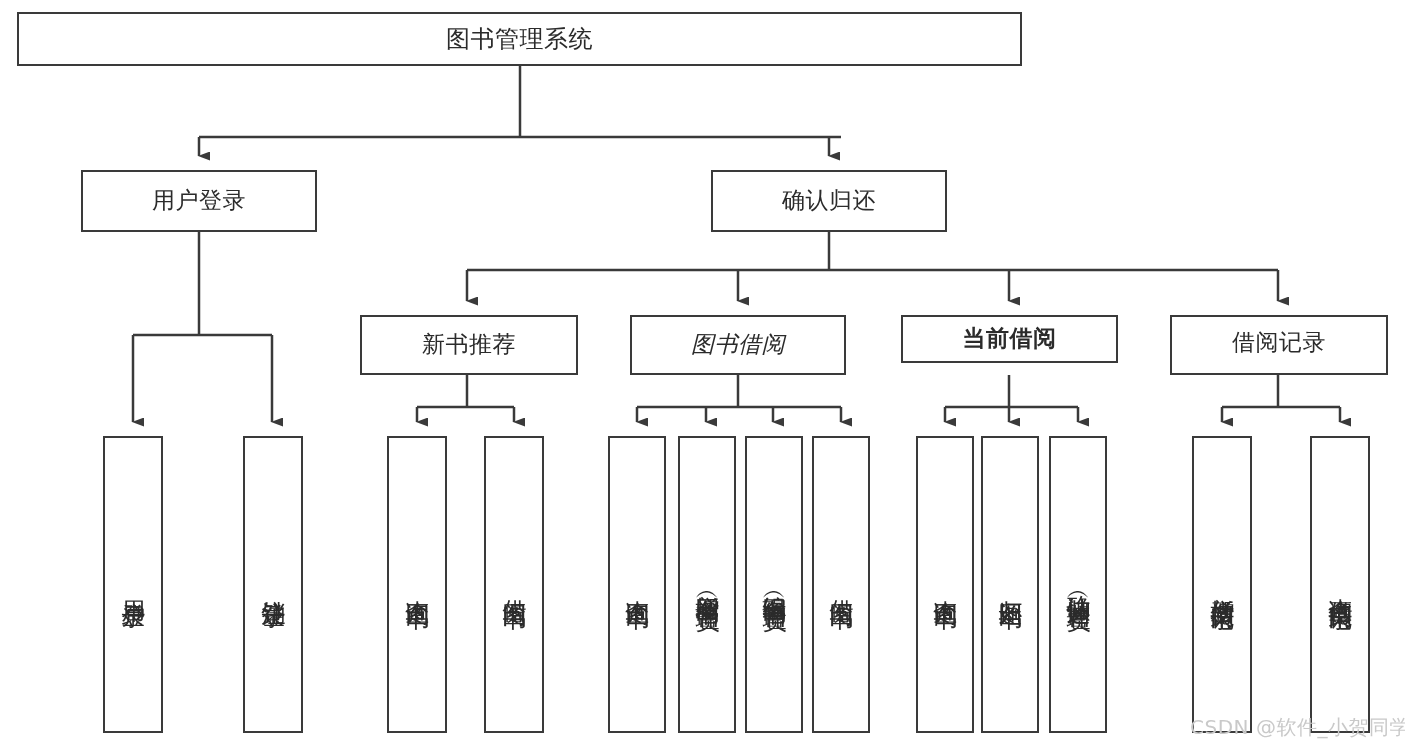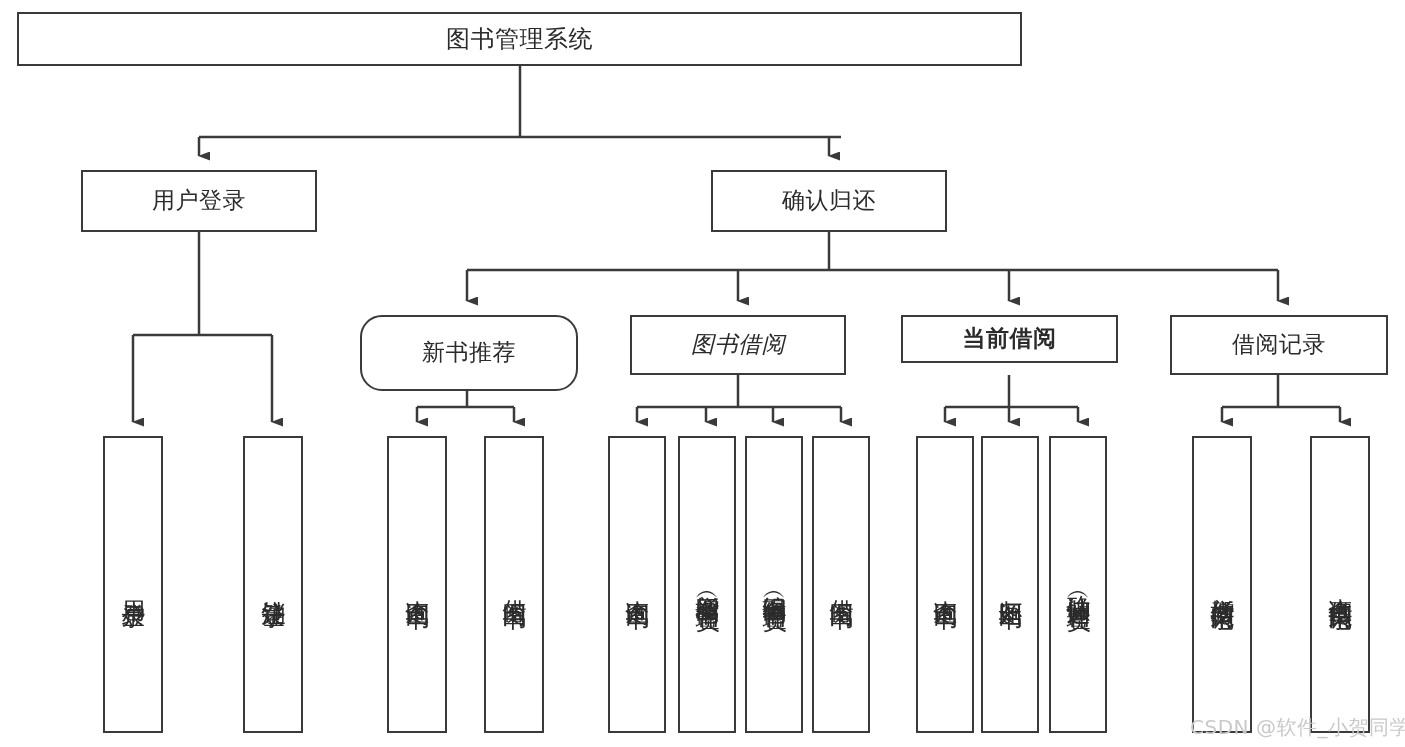--- a/index.html
+++ b/index.html
@@ -144,30 +144,30 @@
     <span class="node-label">图书管理系统</span>
   </div>
 
   <div class="node horiz" style="left:81px; top:170px; width:236px; height:62px;">
     <span class="node-label">用户登录</span>
   </div>
   <div class="node horiz" style="left:711px; top:170px; width:236px; height:62px;">
     <span class="node-label">确认归还</span>
   </div>
 
-  <div class="node horiz" style="left:360px; top:315px; width:218px; height:76px;border-radius:22px;">
+  <div class="node horiz" style="left:360px; top:315px; width:218px; height:60px;">
     <span class="node-label">新书推荐</span>
   </div>
   <div class="node horiz" style="left:630px; top:315px; width:216px; height:60px;font-style:italic;">
     <span class="node-label">图书借阅</span>
   </div>
   <div class="node horiz" style="left:901px; top:315px; width:217px; height:48px;font-weight:bold;">
     <span class="node-label">当前借阅</span>
   </div>
-  <div class="node horiz" style="left:1170px; top:315px; width:218px; height:60px;">
+  <div class="node horiz" style="left:1170px; top:315px; width:218px; height:60px;font-family:Liberation Mono, monospace;">
     <span class="node-label">借阅记录</span>
   </div>
 
   <div class="node vert" style="left:103px; top:436px; width:60px; height:297px;">
     <span class="node-label">用户登录</span>
   </div>
   <div class="node vert" style="left:243px; top:436px; width:60px; height:297px;">
     <span class="node-label">注销登录</span>
   </div>
 

